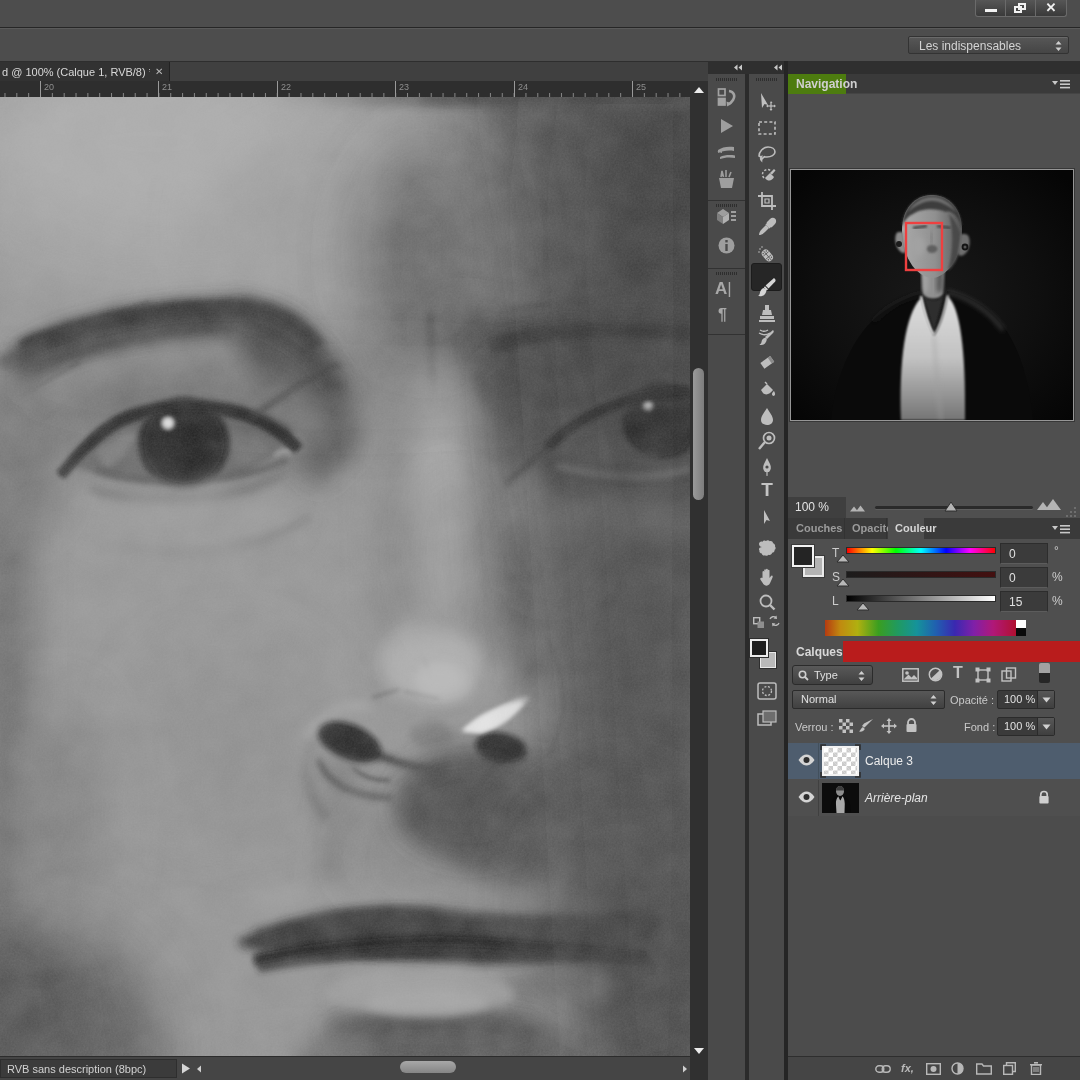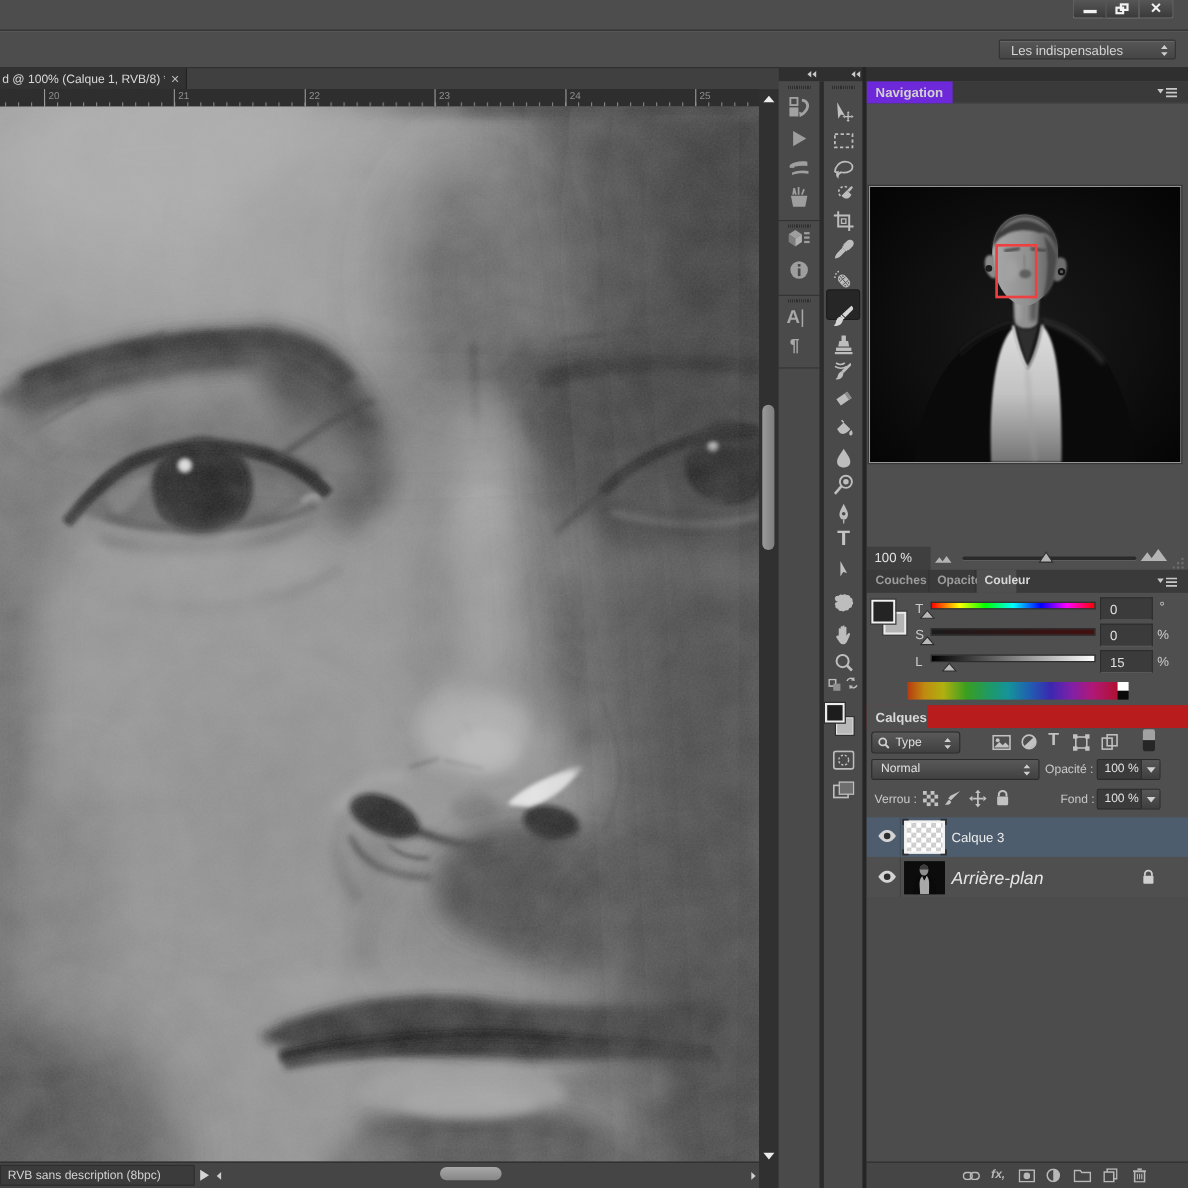--- a/index.html
+++ b/index.html
@@ -490,21 +490,21 @@
       <path d="M4.5 0.5 L1 3.5 L4.5 6.5 Z M9 0.5 L5.5 3.5 L9 6.5 Z" fill="#c9c9c9"></path>
     </svg>
   <svg class="abs" style="left:1062px;top:64px;" width="10" height="7" viewBox="0 0 10 7">
       <path d="M1 0.5 L4.5 3.5 L1 6.5 Z M5.5 0.5 L9 3.5 L5.5 6.5 Z" fill="#c9c9c9"></path>
     </svg>
 
   <div class="abs" style="left:788px;top:61px;width:292px;height:1019px;background:#4f4f4f;" id="dock"></div>
   <div class="abs" style="left:788px;top:61px;width:292px;height:13px;background:#2f2f2f;"></div>
 
   <div class="abs" style="left:788px;top:74px;width:292px;height:20px;background:#3a3a3a;border-bottom:1px solid #444;">
-    <div class="abs" style="left:0;top:0;width:78px;height:20px;background:#6d28d9;color:#d0d0d0;font-weight:bold;font-size:12px;padding:3px 0 0 8px;">Navigation</div>
+    <div class="abs" style="left:0;top:0;width:58px;height:20px;background:#4d7c0f;color:#d0d0d0;font-weight:bold;font-size:12px;padding:3px 0 0 8px;">Navigation</div>
     <svg class="abs" style="right:10px;top:6px;" width="18" height="9" viewBox="0 0 18 9">
         <path d="M0 1 L6 1 L3 5 Z" fill="#c8c8c8"></path>
         <rect x="8" y="0" width="10" height="1.6" fill="#c8c8c8"></rect>
         <rect x="8" y="3.4" width="10" height="1.6" fill="#c8c8c8"></rect>
         <rect x="8" y="6.8" width="10" height="1.6" fill="#c8c8c8"></rect>
       </svg>
   </div>
 
   <div class="abs" style="left:790px;top:169px;width:284px;height:252px;background:#0d0d0d;border:1px solid #969696;outline:1px solid #373737;">
     <svg width="282" height="250" viewBox="0 0 282 250" style="position:absolute;left:0;top:0;">
@@ -768,21 +768,21 @@
       <div class="abs" style="left:34px;top:3px;width:37px;height:30px;background:#0c0c0c;">
         <svg width="37" height="30" viewBox="0 0 37 30" style="position:absolute;left:0;top:0;">
           <rect width="37" height="30" fill="#0c0c0c"></rect>
           <ellipse cx="18" cy="8" rx="4" ry="5" fill="#8e8e8e"></ellipse>
           <path d="M18 3 C15.7 3 14.2 5 14 7.5 L22 7.5 C21.8 5 20.3 3 18 3 Z" fill="#3c3c3c"></path>
           <path d="M13 30 C13 20 14.5 14.5 16.5 13.5 C17 15.5 18 17 18.3 17.5 C19 16.5 20 14.8 20.3 13.2 C22.3 14.5 23.5 20 23.5 30 Z" fill="#a8a8a8"></path>
           <path d="M8 30 C8 22 10 16 13.5 13.8 L14.5 30 Z" fill="#0a0a0a"></path>
           <path d="M29 30 C29 22 27 16 23 13.5 L22.5 30 Z" fill="#0a0a0a"></path>
         </svg>
       </div>
-      <div class="abs" style="left:77px;top:11px;color:#e6e6e6;font-size:16px;font-style:italic;">Arrière-plan</div>
+      <div class="abs" style="left:77px;top:11px;color:#e6e6e6;font-size:12px;font-style:italic;">Arrière-plan</div>
       <svg class="abs" style="left:250px;top:10px;" width="12" height="15" viewBox="0 0 13 15">
           <path d="M3 6 L3 4.5 A3.5 3.5 0 0 1 10 4.5 L10 6" fill="none" stroke="#cfcfcf" stroke-width="1.8"></path>
           <rect x="1.5" y="6" width="10" height="8" rx="1" fill="#cfcfcf"></rect>
         </svg>
     </div>
     <div class="abs" style="left:0;top:154px;width:292px;height:240px;background:#4c4c4c;"></div>
   </div>
 
   <div class="abs" style="left:788px;top:1056px;width:292px;height:24px;background:#454545;border-top:1px solid #2e2e2e;">
     <svg class="abs" style="left:87px;top:8px;" width="16" height="8" viewBox="0 0 16 8">

